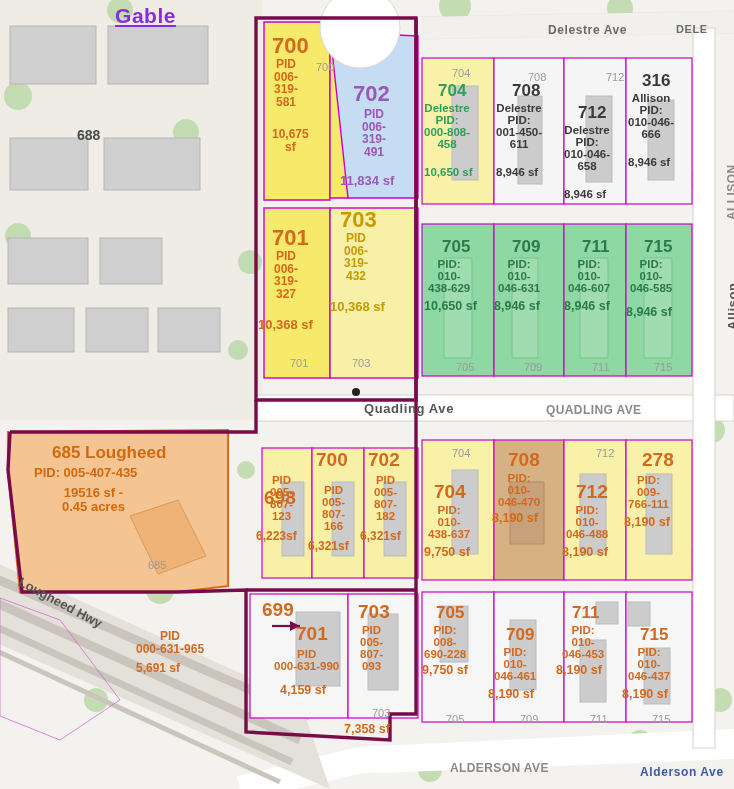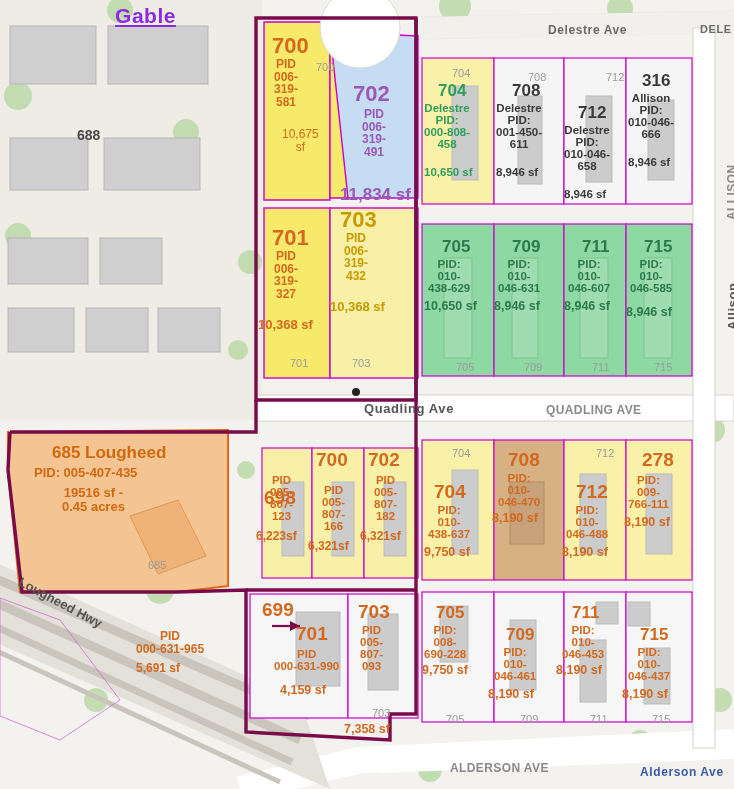--- a/index.html
+++ b/index.html
@@ -185,45 +185,45 @@
   <polygon points="300,626 290,621 290,631" fill="#7a0b4a"></polygon>
 
   <circle cx="356" cy="392" r="4" fill="#222"></circle>
 </svg>
 
 <div class="title">
   <span class="t1">Gable</span>
 </div>
 
 <div class="lbl road" style="left:548px;top:24px;font-size:12px;">Delestre Ave</div>
-<div class="lbl road" style="left:700px;top:24px;font-size:11px;">DELE</div>
+<div class="lbl road" style="left:676px;top:24px;font-size:11px;">DELE</div>
 <div class="lbl road2" style="left:546px;top:404px;font-size:12px;">QUADLING AVE</div>
 <div class="lbl road" style="left:364px;top:402px;font-size:13px;color:#555;">Quadling Ave</div>
 <div class="lbl road2" style="left:450px;top:762px;font-size:12px;">ALDERSON AVE</div>
 <div class="lbl road" style="left:640px;top:766px;font-size:12px;color:#3b5aa6;">Alderson Ave</div>
 <div class="lbl road2 vert" style="left:726px;top:220px;font-size:12px;">ALLISON ST</div>
 <div class="lbl road vert" style="left:726px;top:330px;font-size:13px;color:#555;">Allison St</div>
 <div class="lbl" style="left:14px;top:596px;font-size:13px;color:#555;font-weight:bold;transform:rotate(28deg);">Lougheed Hwy</div>
 
 <div class="lbl parcel-lbl dark" style="left:62px;top:128px;font-size:14px;margin-left:15px;">688</div>
 
 <div class="lbl parcel-lbl orange" style="left:272px;top:34px;font-size:22px;">700</div>
 <div class="lbl orange" style="left:274px;top:58px;font-size:12px;font-weight:bold;">PID
 006-
 319-
 581</div>
-<div class="lbl orange" style="left:272px;top:128px;font-size:12px;font-weight:normal;margin-left:10px;">10,675
+<div class="lbl orange" style="left:272px;top:128px;font-size:12px;font-weight:bold;">10,675
 sf</div>
 
 <div class="lbl parcel-lbl purple-t" style="left:353px;top:82px;font-size:22px;">702</div>
 <div class="lbl purple-t" style="left:362px;top:108px;font-size:12px;font-weight:bold;">PID
 006-
 319-
 491</div>
-<div class="lbl purple-t" style="left:340px;top:186px;font-size:17px;font-weight:bold;">11,834 sf</div>
+<div class="lbl purple-t" style="left:340px;top:174px;font-size:13px;font-weight:bold;">11,834 sf</div>
 
 <div class="lbl parcel-lbl orange" style="left:272px;top:226px;font-size:22px;">701</div>
 <div class="lbl orange" style="left:274px;top:250px;font-size:12px;font-weight:bold;">PID
 006-
 319-
 327</div>
 <div class="lbl orange" style="left:258px;top:318px;font-size:13px;font-weight:bold;">10,368 sf</div>
 
 <div class="lbl parcel-lbl yellow-t" style="left:340px;top:208px;font-size:22px;">703</div>
 <div class="lbl yellow-t" style="left:344px;top:232px;font-size:12px;font-weight:bold;">PID

